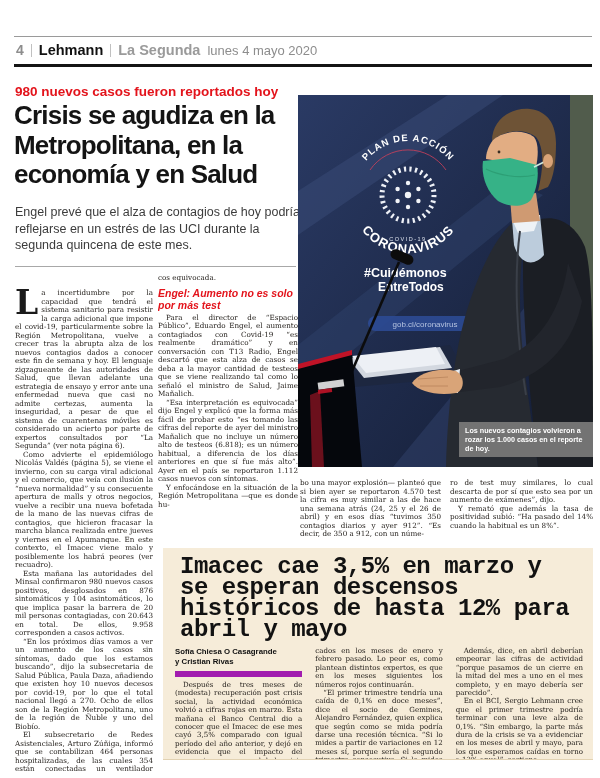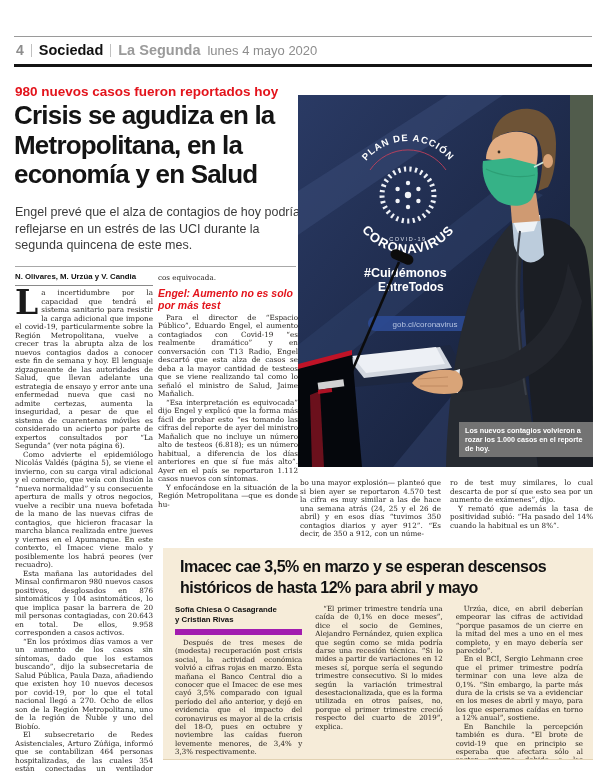--- a/index.html
+++ b/index.html
@@ -37,47 +37,46 @@
   .dropcap{float:left;font-weight:bold;font-size:33px;line-height:26px;margin:1px 3px 0 0;color:#1a1a1a;}
   
   .photo{position:absolute;left:298px;top:95px;width:295px;height:372px;}
   .photo svg{display:block;}
   .caption{position:absolute;right:0;bottom:10px;width:122px;background:#737373;color:#fff;
            font-family:"Liberation Sans",sans-serif;font-weight:bold;font-size:7.2px;line-height:9px;
            padding:4px 6px;}
   
   .imacec{position:absolute;left:163px;top:548px;width:430px;height:212px;background:#f6ecd9;
           box-sizing:border-box;padding:7px 10px 0 12px;overflow:hidden;border-bottom:1px solid #e2d2b2;}
-  .imacec h2{margin:1px 0 7px 5px;font-family:Liberation Sans, sans-serif;font-weight:bold;
-             font-size:16px;line-height:21px;letter-spacing:-0.5px;color:#121212;}
+  .imacec h2{margin:1px 0 7px 5px;font-family:Liberation Mono, monospace;font-weight:bold;
+             font-size:24px;line-height:21px;letter-spacing:-0.5px;color:#121212;}
   .icols{display:flex;gap:13px;}
   .icol{width:133px;}
   .ibyline{font-family:"Liberation Sans",sans-serif;font-weight:bold;font-size:7.8px;line-height:9.5px;
            color:#111;border-bottom:6px solid #a21caf;padding-bottom:5px;margin-bottom:4px;}
   .imacec .bodytext{font-size:7.05px;line-height:8.4px;}
 </style>
 </head>
 <body>
 
 <div class="page">
 
   <div class="hdr">
     <span class="num">4</span>
     <span class="vsep"></span>
-    <span class="section">Sociedad</span>
+    <span class="section">Lehmann</span>
     <span class="vsep"></span>
     <span class="paper">La Segunda</span>
     <span class="date">lunes 4 mayo 2020</span>
   </div>
 
   <div class="kicker">980 nuevos casos fueron reportados hoy</div>
   <h1 class="headline">Crisis se agudiza en la Metropolitana, en la economía y en Salud</h1>
   <div class="deck">Engel prevé que el alza de contagios de hoy podría reflejarse en un estrés de las UCI durante la segunda quincena de este mes.</div>
   <div class="byline-rule"></div>
-  <div class="byline">N. Olivares, M. Urzúa y V. Candia</div>
 
   <div class="col1 bodytext">
     <p class="noindent"><span class="dropcap">L</span><span>a incertidumbre por la capacidad que tendrá el sistema sanitario para resistir la carga adicional que impone el covid-19, particularmente sobre la Región Metropolitana, vuelve a crecer tras la abrupta alza de los nuevos contagios dados a conocer este fin de semana y hoy. El lenguaje zigzagueante de las autoridades de Salud, que llevan adelante una estrategia de ensayo y error ante una enfermedad nueva que casi no admite certezas, aumenta la inseguridad, a pesar de que el sistema de cuarentenas móviles es considerado un acierto por parte de expertos consultados por “La Segunda” (ver nota página 6).</span></p>
     <p>Como advierte el epidemiólogo Nicolás Valdés (página 5), se viene el invierno, con su carga viral adicional y el comercio, que veía con ilusión la “nueva normalidad” y su consecuente apertura de malls y otros negocios, vuelve a recibir una nueva bofetada de la mano de las nuevas cifras de contagios, que hicieron fracasar la marcha blanca realizada entre jueves y viernes en el Apumanque. En este contexto, el Imacec viene malo y posiblemente los habrá peores (ver recuadro).</p>
     <p>Esta mañana las autoridades del Minsal confirmaron 980 nuevos casos positivos, desglosados en 876 sintomáticos y 104 asintomáticos, lo que implica pasar la barrera de 20 mil personas contagiadas, con 20.643 en total. De ellos, 9.958 corresponden a casos activos.</p>
     <p>“En los próximos días vamos a ver un aumento de los casos sin síntomas, dado que los estamos buscando”, dijo la subsecretaria de Salud Pública, Paula Daza, añadiendo que existen hoy 10 nuevos decesos por covid-19, por lo que el total nacional llegó a 270. Ocho de ellos son de la Región Metropolitana, uno de la región de Ñuble y uno del Biobío.</p>
     <p>El subsecretario de Redes Asistenciales, Arturo Zúñiga, informó que se contabilizan 464 personas hospitalizadas, de las cuales 354 están conectadas un ventilador mecánico y 71 en estado crítico. Además dijo que la red integrada de Salud cuenta con 651 ventiladores mecáni-</p>
   </div>
 
   <div class="col2 bodytext">
@@ -184,23 +183,24 @@
     <div class="icols">
       <div class="icol bodytext">
         <div class="ibyline">
           <div>Sofía Chiesa O Casagrande</div>
           <div>y Cristian Rivas</div>
         </div>
         <p>Después de tres meses de (modesta) recuperación post crisis social, la actividad económica volvió a cifras rojas en marzo. Esta mañana el Banco Central dio a conocer que el Imacec de ese mes cayó 3,5% comparado con igual período del año anterior, y dejó en evidencia que el impacto del coronavirus es mayor al de la crisis del 18-O, pues en octubre y noviembre las caídas fueron levemente menores, de 3,4% y 3,3% respectivamente.</p>
 
       </div>
       <div class="icol bodytext">
+        <p class="noindent">cados en los meses de enero y febrero pasado. Lo peor es, como plantean distintos expertos, es que en los meses siguientes los números rojos continuarán.</p>
         <p>“El primer trimestre tendría una caída de 0,1% en doce meses”, dice el socio de Gemines, Alejandro Fernández, quien explica que según como se mida podría darse una recesión técnica. “Si lo mides a partir de variaciones en 12 meses sí, porque sería el segundo trimestre consecutivo. Si lo mides según la variación trimestral desestacionalizada, que es la forma utilizada en otros países, no, porque el primer trimestre creció respecto del cuarto de 2019”, explica.</p>
       </div>
       <div class="icol bodytext">
-        <p>Urzúa, dice, en abril deberían empeorar las cifras de actividad “porque pasamos de un cierre en la mitad del mes a uno en el mes completo, y en mayo debería ser parecido”.</p>
+        <p>Además, dice, en abril deberían empeorar las cifras de actividad “porque pasamos de un cierre en la mitad del mes a uno en el mes completo, y en mayo debería ser parecido”.</p>
         <p>En el BCI, Sergio Lehmann cree que el primer trimestre podría terminar con una leve alza de 0,1%. “Sin embargo, la parte más dura de la crisis se va a evidenciar en los meses de abril y mayo, para los que esperamos caídas en torno a 12% anual”, sostiene.</p>
         <p>En Banchile la percepción también es dura. “El brote de covid-19 que en principio se esperaba que afectara sólo al sector externo debido a las disrupciones</p>
       </div>
     </div>
   </div>
 
 </div>
 
 </body></html>

